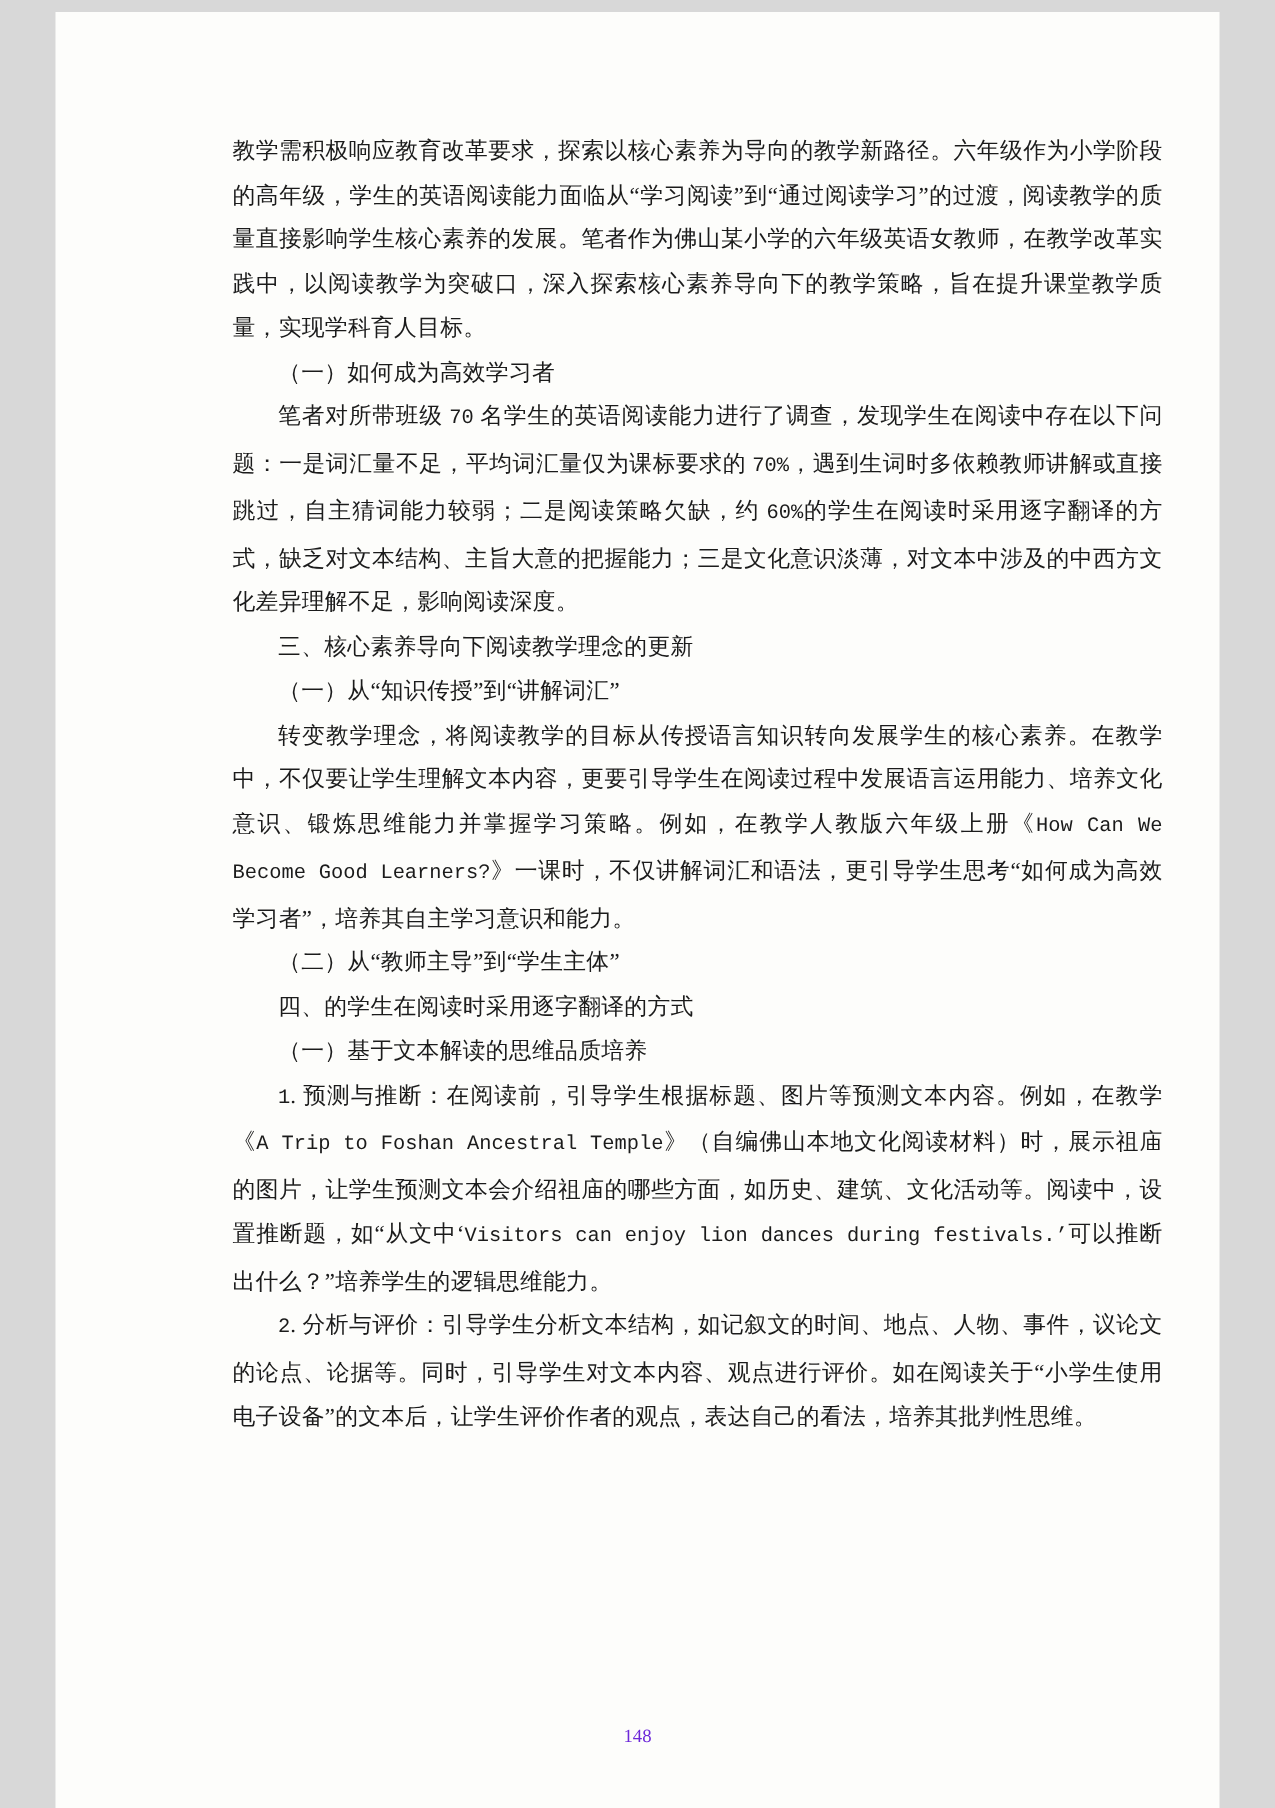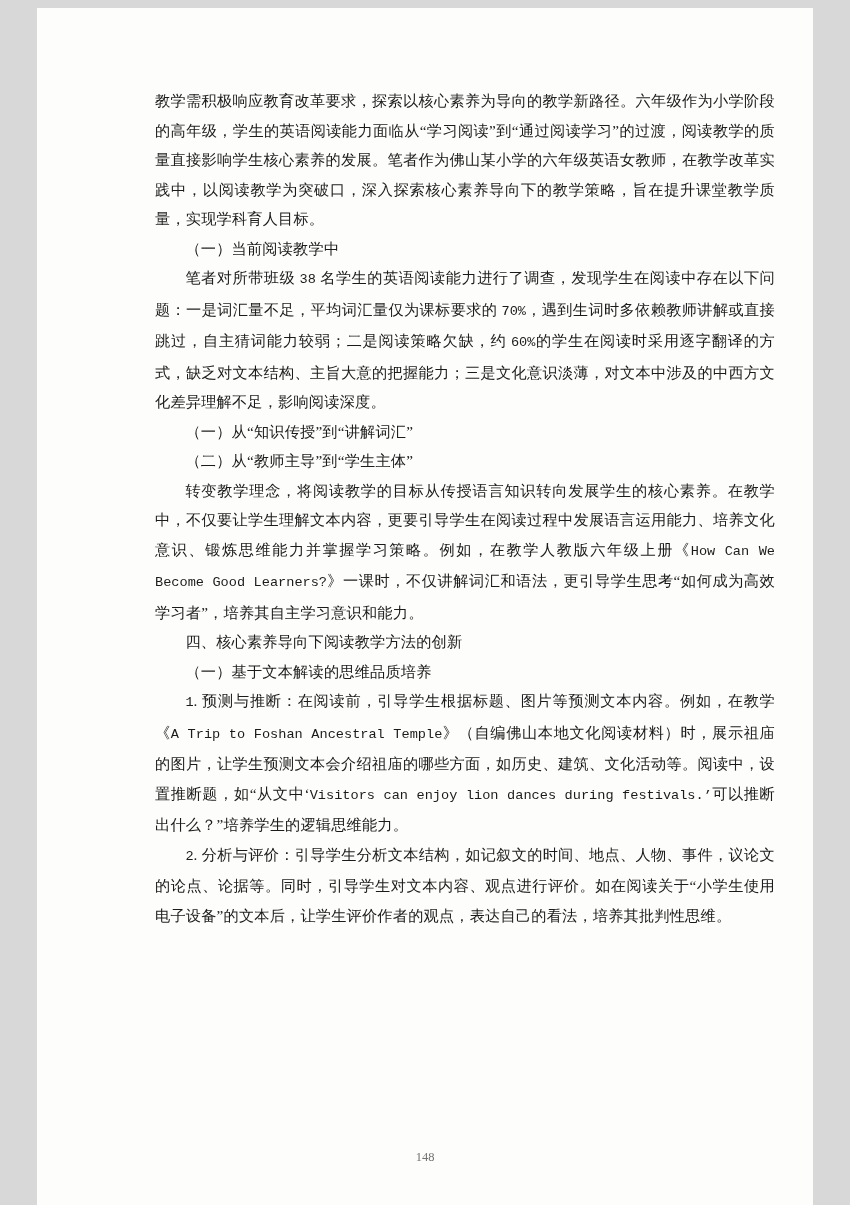--- a/index.html
+++ b/index.html
@@ -40,41 +40,42 @@
   .indent0 {
     text-indent: 0;
   }
   .page-number {
     position: absolute;
     bottom: 48px;
     left: 0;
     width: 100%;
     text-align: center;
     font-size: 12.5px;
-    color: #737373;
+    color: #6d28d9;
     font-family: "Liberation Serif", serif;
   }
   
   .lat {
     font-family: "Liberation Mono", "DejaVu Sans Mono", monospace;
     font-size: 13.6px;
     letter-spacing: 0;
   }
 </style>
 </head>
 <body>
 
 <div class="page">
   <div class="content">
     <p class="para indent0">教学需积极响应教育改革要求，探索以核心素养为导向的教学新路径。六年级作为小学阶段的高年级，学生的英语阅读能力面临从“学习阅读”到“通过阅读学习”的过渡，阅读教学的质量直接影响学生核心素养的发展。笔者作为佛山某小学的六年级英语女教师，在教学改革实践中，以阅读教学为突破口，深入探索核心素养导向下的教学策略，旨在提升课堂教学质量，实现学科育人目标。</p>
-    <p class="para indent2">（一）当前阅读教学中</p>
-    <p class="para indent2">笔者对所带班级 <span class="lat">38</span> 名学生的英语阅读能力进行了调查，发现学生在阅读中存在以下问题：一是词汇量不足，平均词汇量仅为课标要求的 <span class="lat">70%</span>，遇到生词时多依赖教师讲解或直接跳过，自主猜词能力较弱；二是阅读策略欠缺，约 <span class="lat">60%</span>的学生在阅读时采用逐字翻译的方式，缺乏对文本结构、主旨大意的把握能力；三是文化意识淡薄，对文本中涉及的中西方文化差异理解不足，影响阅读深度。</p>
+    <p class="para indent2">（一）如何成为高效学习者</p>
+    <p class="para indent2">笔者对所带班级 <span class="lat">70</span> 名学生的英语阅读能力进行了调查，发现学生在阅读中存在以下问题：一是词汇量不足，平均词汇量仅为课标要求的 <span class="lat">70%</span>，遇到生词时多依赖教师讲解或直接跳过，自主猜词能力较弱；二是阅读策略欠缺，约 <span class="lat">60%</span>的学生在阅读时采用逐字翻译的方式，缺乏对文本结构、主旨大意的把握能力；三是文化意识淡薄，对文本中涉及的中西方文化差异理解不足，影响阅读深度。</p>
+    <p class="para indent2">三、核心素养导向下阅读教学理念的更新</p>
     <p class="para indent2">（一）从“知识传授”到“讲解词汇”</p>
+    <p class="para indent2">转变教学理念，将阅读教学的目标从传授语言知识转向发展学生的核心素养。在教学中，不仅要让学生理解文本内容，更要引导学生在阅读过程中发展语言运用能力、培养文化意识、锻炼思维能力并掌握学习策略。例如，在教学人教版六年级上册《<span class="lat">How Can We Become Good Learners?</span>》一课时，不仅讲解词汇和语法，更引导学生思考“如何成为高效学习者”，培养其自主学习意识和能力。</p>
     <p class="para indent2">（二）从“教师主导”到“学生主体”</p>
-    <p class="para indent2">转变教学理念，将阅读教学的目标从传授语言知识转向发展学生的核心素养。在教学中，不仅要让学生理解文本内容，更要引导学生在阅读过程中发展语言运用能力、培养文化意识、锻炼思维能力并掌握学习策略。例如，在教学人教版六年级上册《<span class="lat">How Can We Become Good Learners?</span>》一课时，不仅讲解词汇和语法，更引导学生思考“如何成为高效学习者”，培养其自主学习意识和能力。</p>
-    <p class="para indent2">四、核心素养导向下阅读教学方法的创新</p>
+    <p class="para indent2">四、的学生在阅读时采用逐字翻译的方式</p>
     <p class="para indent2">（一）基于文本解读的思维品质培养</p>
     <p class="para indent2"><span class="lat">1</span>. 预测与推断：在阅读前，引导学生根据标题、图片等预测文本内容。例如，在教学《<span class="lat">A Trip to Foshan Ancestral Temple</span>》（自编佛山本地文化阅读材料）时，展示祖庙的图片，让学生预测文本会介绍祖庙的哪些方面，如历史、建筑、文化活动等。阅读中，设置推断题，如“从文中‘<span class="lat">Visitors can enjoy lion dances during festivals.’</span>可以推断出什么？”培养学生的逻辑思维能力。</p>
     <p class="para indent2"><span class="lat">2</span>. 分析与评价：引导学生分析文本结构，如记叙文的时间、地点、人物、事件，议论文的论点、论据等。同时，引导学生对文本内容、观点进行评价。如在阅读关于“小学生使用电子设备”的文本后，让学生评价作者的观点，表达自己的看法，培养其批判性思维。</p>
 
   </div>
   <div class="page-number">148</div>
 </div>
 
 </body></html>

